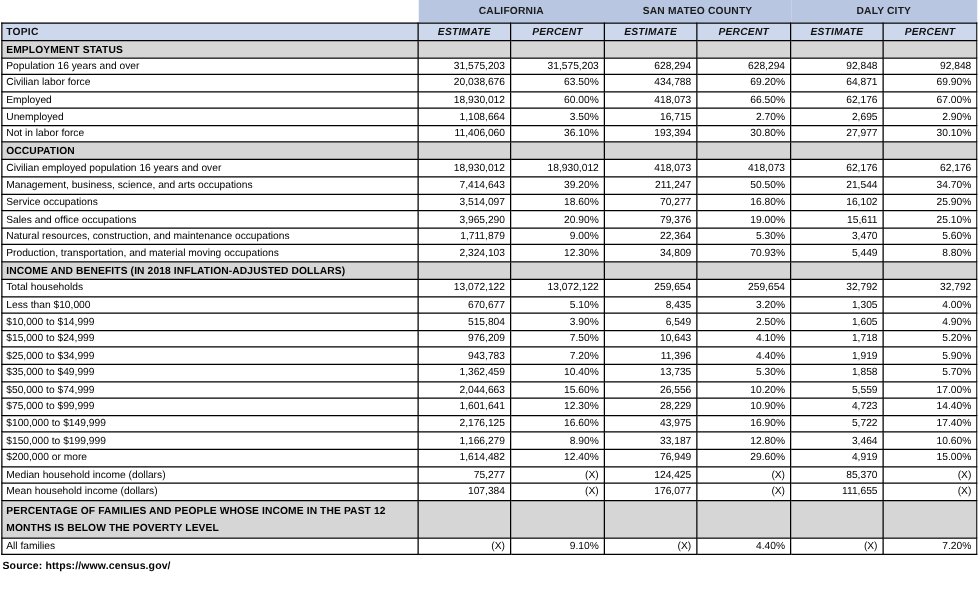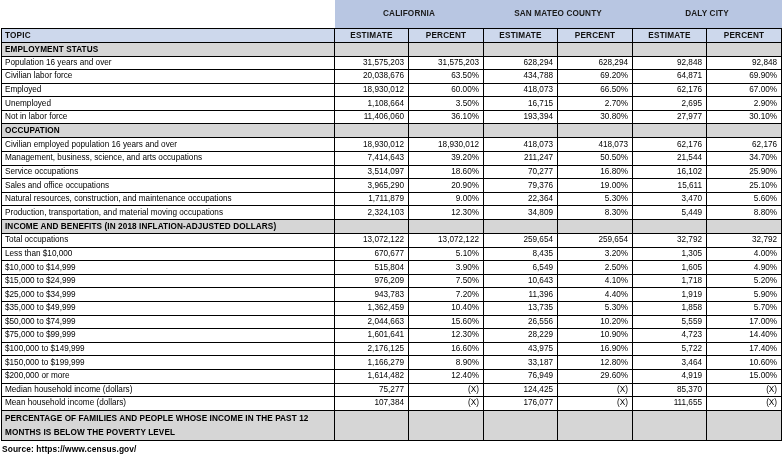--- a/index.html
+++ b/index.html
@@ -27,21 +27,21 @@
     table-layout: fixed;
     width: 780px;
     margin: 0 0 0 1px;
   }
   table.census col.c-topic   { width: 333px; }
   table.census col.c-est     { width: 74px; }
   table.census col.c-pct     { width: 75px; }
 
   
   tr.group-band td {
-    height: 28px;
+    height: 18px;
     padding: 0;
     border: none;
   }
   td.group-blank {
     background: #ffffff;
     border: none;
   }
   td.group-label {
     background: #b8c6e2;
     border: 1px solid #000000;
@@ -60,21 +60,21 @@
     border: 1px solid #000000;
     font-weight: bold;
     font-size: 8.2px;
     height: 14px;
     line-height: 13px;
     padding: 0 3px;
     letter-spacing: 0.2px;
     color: #111111;
   }
   tr.col-head td.topic-head { text-align: left; }
-  tr.col-head td.num-head  { text-align: center; }
+  tr.col-head td.num-head  { text-align: center; font-style: italic; }
 
   
   tr.section td {
     background: #d6d6d6;
     border: 1px solid #000000;
     font-weight: bold;
     font-size: 8.2px;
     height: 14px;
     line-height: 13px;
     padding: 0 3px;
@@ -253,35 +253,35 @@
           <td class="num">22,364</td>
           <td class="num">5.30%</td>
           <td class="num">3,470</td>
           <td class="num">5.60%</td>
         </tr>
         <tr class="data">
           <td class="label">Production, transportation, and material moving occupations</td>
           <td class="num">2,324,103</td>
           <td class="num">12.30%</td>
           <td class="num">34,809</td>
-          <td class="num">8.30%</td>
+          <td class="num">70.93%</td>
           <td class="num">5,449</td>
           <td class="num">8.80%</td>
         </tr>
         <tr class="section">
           <td>INCOME AND BENEFITS (IN 2018 INFLATION-ADJUSTED DOLLARS)</td>
           <td class="sec-blank"></td>
           <td class="sec-blank"></td>
           <td class="sec-blank"></td>
           <td class="sec-blank"></td>
           <td class="sec-blank"></td>
           <td class="sec-blank"></td>
         </tr>
         <tr class="data">
-          <td class="label">Total occupations</td>
+          <td class="label">Total households</td>
           <td class="num">13,072,122</td>
           <td class="num">13,072,122</td>
           <td class="num">259,654</td>
           <td class="num">259,654</td>
           <td class="num">32,792</td>
           <td class="num">32,792</td>
         </tr>
         <tr class="data">
           <td class="label">Less than $10,000</td>
           <td class="num">670,677</td>
@@ -392,20 +392,29 @@
         </tr>
         <tr class="section tall">
           <td>PERCENTAGE OF FAMILIES AND PEOPLE WHOSE INCOME IN THE PAST 12 MONTHS IS BELOW THE POVERTY LEVEL</td>
           <td class="sec-blank"></td>
           <td class="sec-blank"></td>
           <td class="sec-blank"></td>
           <td class="sec-blank"></td>
           <td class="sec-blank"></td>
           <td class="sec-blank"></td>
         </tr>
+        <tr class="data">
+          <td class="label">All families</td>
+          <td class="num">(X)</td>
+          <td class="num">9.10%</td>
+          <td class="num">(X)</td>
+          <td class="num">4.40%</td>
+          <td class="num">(X)</td>
+          <td class="num">7.20%</td>
+        </tr>
       </tbody>
   </table>
 
   <div class="source">
     <span class="src-label">Source:</span>
     <span class="src-url">https://www.census.gov/</span>
   </div>
 
 </div>
 

